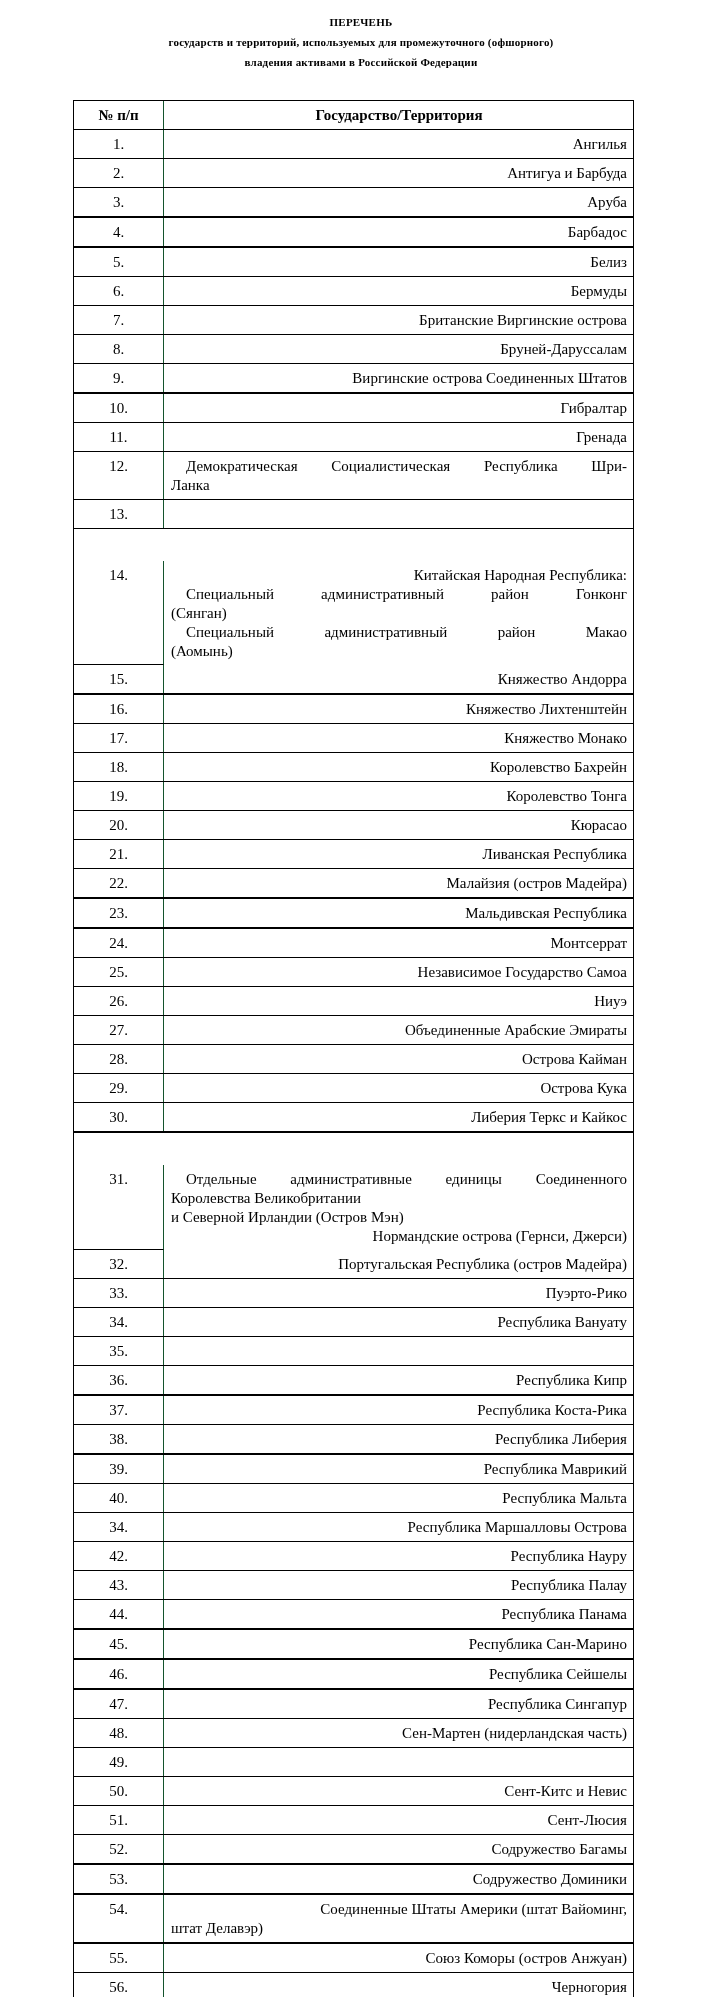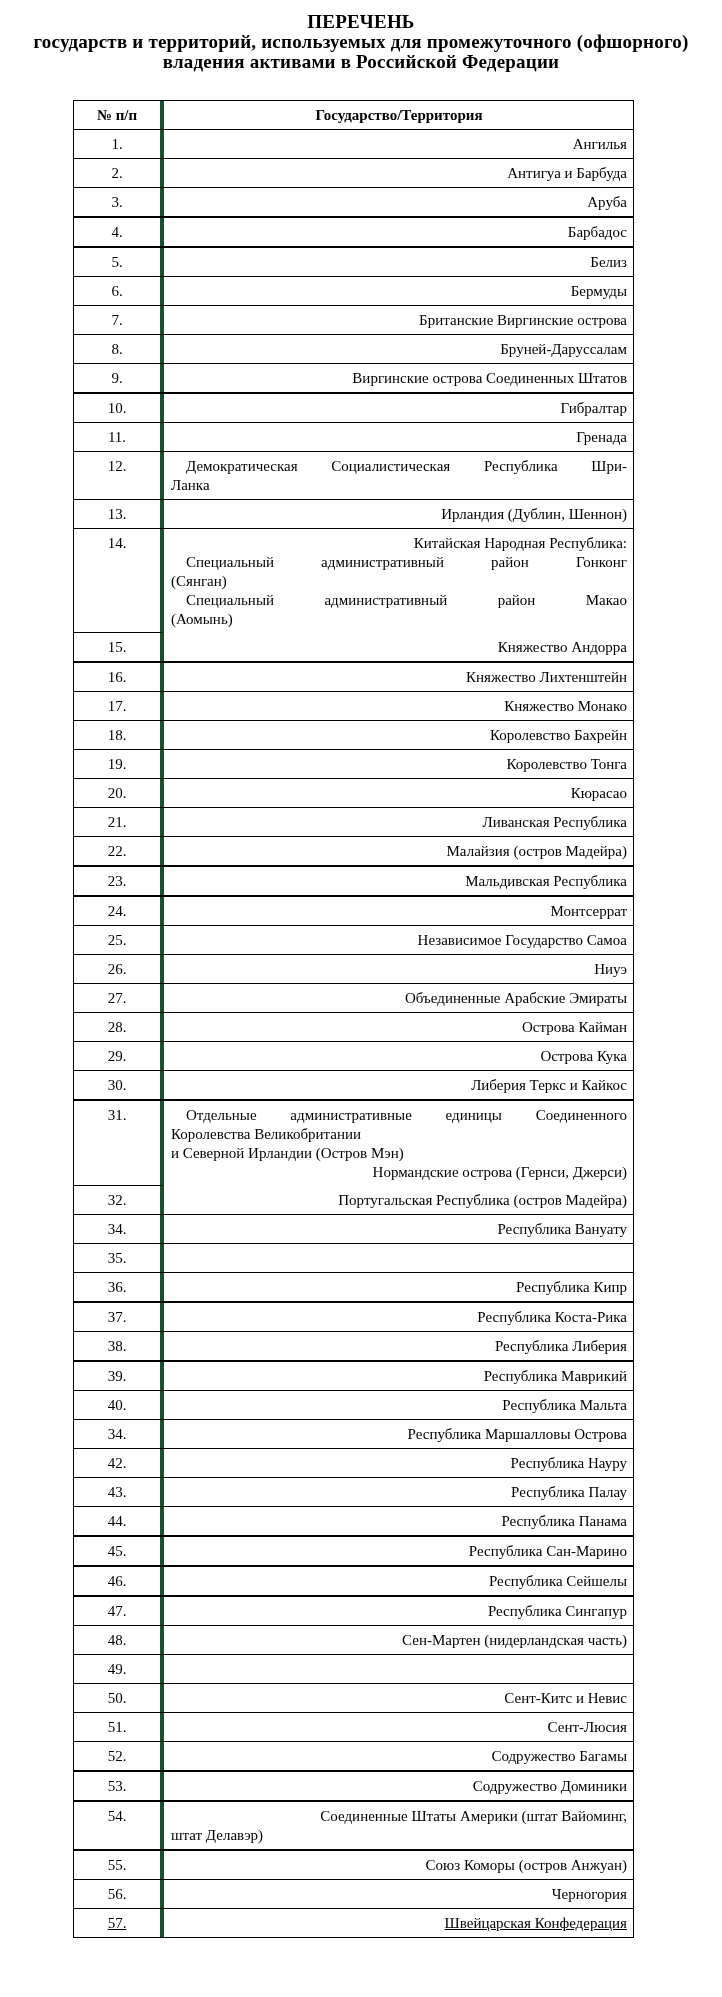--- a/index.html
+++ b/index.html
@@ -7,40 +7,40 @@
     width: 722px; height: 1997px;
     background: #ffffff; color: #000000;
     font-family: "Liberation Serif", "DejaVu Serif", serif;
     font-size: 15px;
     overflow: hidden;
   }
   .title {
     padding-top: 12px;
     text-align: center;
     font-weight: bold;
-    font-size: 19px;
+    font-size: 11px;
     line-height: 20px;
     letter-spacing: 0.2px;
   }
   .doc-table {
     box-sizing: border-box;
     margin-left: 73px;
     margin-top: 28px;
     width: 561px;
     border: 1px solid #000;
   }
   .row { display: flex; align-items: stretch; border-bottom: 1px solid #000; }
   .row.thick { border-bottom-width: 2px; }
-  .row.split { border-bottom: none; }
+  .row.split { border-bottom: none; margin-top: 32px; }
   .row.split .num { border-bottom: 1px solid #000; }
   #rows .row:last-child { border-bottom: none; text-decoration: underline; }
   .num {
     flex: 0 0 90px; width: 90px;
     box-sizing: border-box;
-    border-right: 4px solid #14532d;
+    border-right: 1px solid #14532d;
     text-align: center;
     padding: 5px 0 4px 0;
     line-height: 19px;
   }
   .txt {
     flex: 1 1 auto;
     min-width: 0;
     padding: 5px 6px 4px 7px;
     line-height: 19px;
   }
@@ -134,23 +134,20 @@
         </div>
         <div class="row">
           <div class="num">12.</div>
           <div class="txt">
             <div class="line indent just">Демократическая Социалистическая Республика Шри-</div>
             <div class="line">Ланка</div>
           </div>
         </div>
         <div class="row">
           <div class="num">13.</div>
-          <div class="txt">
-            <div class="line indent">Ирландия (Дублин, Шеннон)</div>
-          </div>
         </div>
         <div class="row split">
           <div class="num">14.</div>
           <div class="txt">
             <div class="line indent">Китайская Народная Республика:</div>
             <div class="line indent just">Специальный административный район Гонконг</div>
             <div class="line">(Сянган)</div>
             <div class="line indent just">Специальный административный район Макао</div>
             <div class="line">(Аомынь)</div>
           </div>
@@ -257,20 +254,26 @@
             <div class="line indent just">Отдельные административные единицы Соединенного</div>
             <div class="line">Королевства Великобритании</div>
             <div class="line">и Северной Ирландии (Остров Мэн)</div>
             <div class="line indent">Нормандские острова (Гернси, Джерси)</div>
           </div>
         </div>
         <div class="row">
           <div class="num">32.</div>
           <div class="txt">
             <div class="line indent">Португальская Республика (остров Мадейра)</div>
+          </div>
+        </div>
+        <div class="row">
+          <div class="num">33.</div>
+          <div class="txt">
+            <div class="line indent">Пуэрто-Рико</div>
           </div>
         </div>
         <div class="row">
           <div class="num">34.</div>
           <div class="txt">
             <div class="line indent">Республика Вануату</div>
           </div>
         </div>
         <div class="row">
           <div class="num">35.</div>

